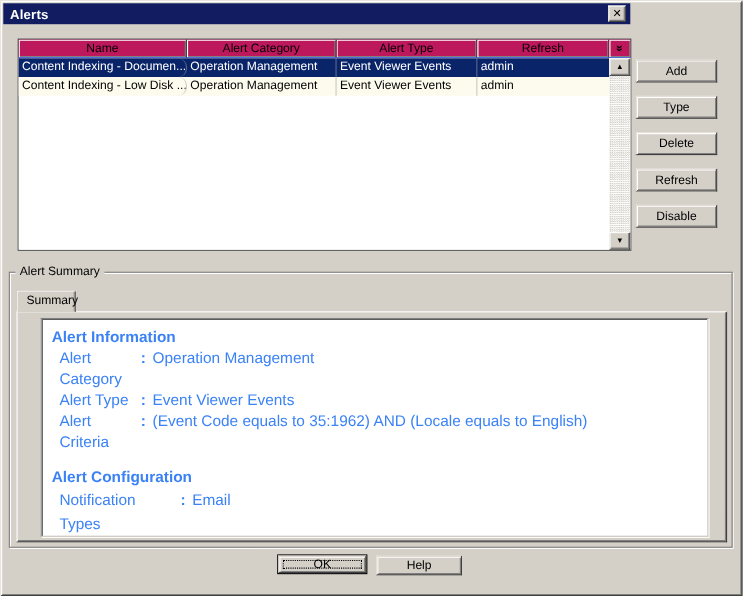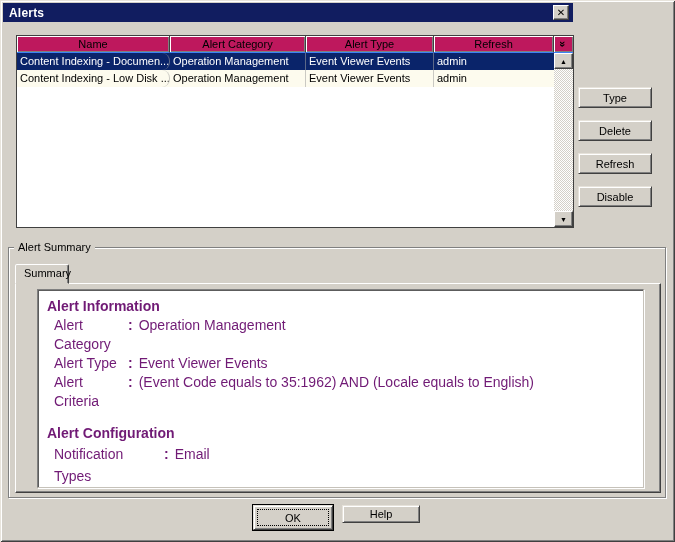--- a/index.html
+++ b/index.html
@@ -48,34 +48,34 @@
   
   .tab{position:absolute;left:15px;top:264px;width:54px;height:20px;background:#d4d0c8;z-index:3;
     border:1px solid;border-color:#fff #404040 transparent #fff;border-radius:2px 2px 0 0;
     box-shadow:inset -1px 0 0 #808080;font-size:11px;line-height:17px;padding-left:8px;}
   .tabpane{position:absolute;left:15px;top:283px;width:646px;height:210px;background:#d4d0c8;z-index:1;
     border:1px solid;border-color:#fff #404040 #404040 #fff;box-shadow:inset -1px -1px 0 #808080;}
   
   .sumpanel{position:absolute;left:37px;top:289px;width:607px;height:199px;background:#fff;z-index:2;
     border:1px solid;border-color:#808080 #c6c2ba #c6c2ba #808080;
     box-shadow:inset 1px 1px 0 #5c5c5c, 1px 1px 0 #fff;
-    font-family:"Liberation Serif","DejaVu Serif",serif;color:#701a75;
+    font-family:"Liberation Serif","DejaVu Serif",serif;color:#3b82f6;
     padding:7px 10px 0 9px;overflow:hidden;}
   .s-title{font-weight:bold;font-size:14px;line-height:19px;font-family:inherit;}
   .s-row{display:flex;margin-left:7px;font-size:14px;font-family:inherit;}
   .sec-info .s-row{line-height:19px;}
   .sec-config .s-row{line-height:22px;}
   .sec-config{margin-top:13px;}
   .s-label{font-family:inherit;}
   .sec-info .s-label{width:74px;}
   .sec-config .s-label{width:110px;}
   .s-colon{font-weight:bold;font-family:inherit;}
   .s-value{margin-left:6px;font-family:inherit;white-space:nowrap;}
   
-  .btn-ok{left:253px;top:505px;width:80px;height:25px;
+  .btn-ok{left:253px;top:505px;width:80px;height:16px;
     box-shadow:0 0 0 1px #000, inset 1px 1px 0 #fff, inset -1px -1px 0 #808080;}
   .btn-ok::before{content:"";position:absolute;left:3px;top:3px;right:3px;bottom:3px;border:1px dotted #000;}
   .btn-help{left:342px;top:505px;width:78px;height:18px;}
 </style>
 </head>
 <body>
 
 <div class="dialog">
 
   <div class="titlebar">
@@ -104,20 +104,21 @@
         <div class="lcell lc2">Event Viewer Events</div>
         <div class="lcell lc3">admin</div>
       </div>
       <div class="vscroll">
         <button class="sbtn up"><span>▲</span></button>
         <button class="sbtn down"><span>▼</span></button>
       </div>
     </div>
   </div>
 
+  <button class="btn3d act" style="top:54px">Add</button>
   <button class="btn3d act" style="top:87px">Type</button>
   <button class="btn3d act" style="top:120px">Delete</button>
   <button class="btn3d act" style="top:153px">Refresh</button>
   <button class="btn3d act" style="top:186px">Disable</button>
 
   <div class="groupbox"></div>
   <span class="grouplabel">Alert Summary</span>
 
   <div class="tab">Summary</div>
   <div class="tabpane"></div>

